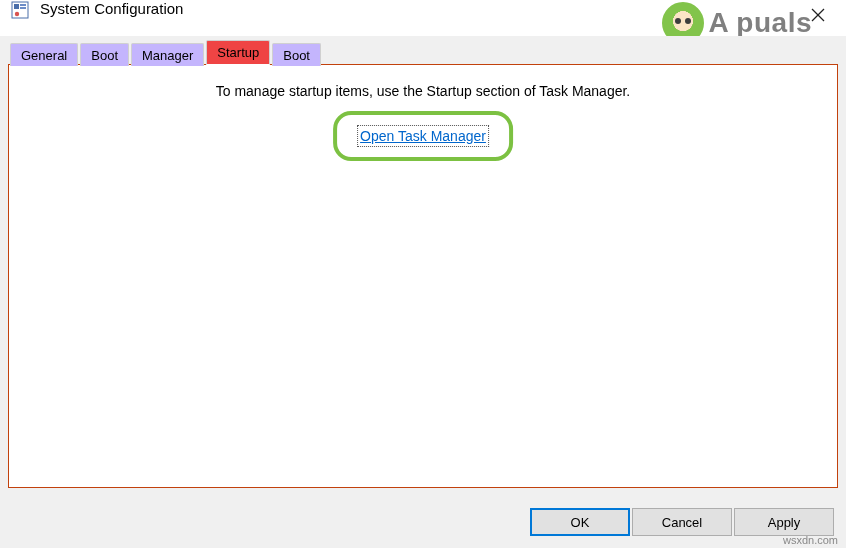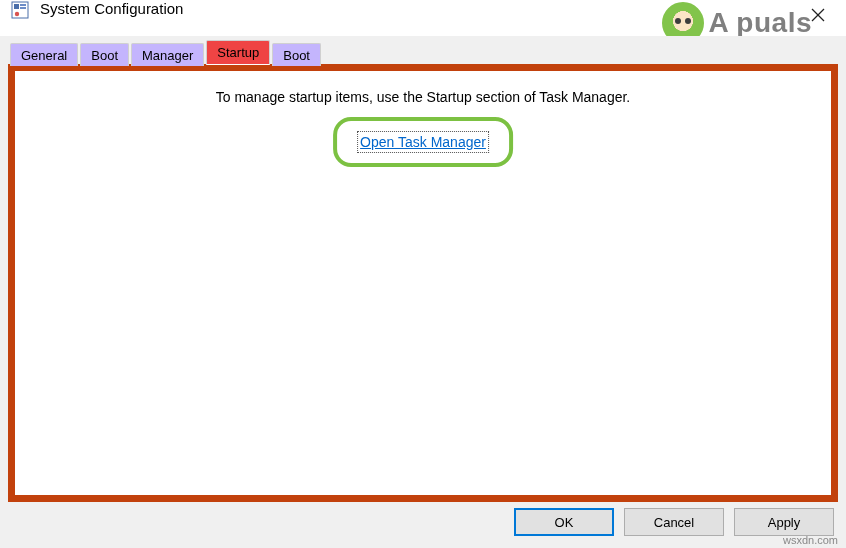--- a/index.html
+++ b/index.html
@@ -121,21 +121,21 @@
       background: #ef4444;
       border-bottom: 1px solid #fff;
       top: 0;
       padding-bottom: 4px;
       z-index: 3;
     }
 
     .tab-panel {
       flex: 1;
       background: #fff;
-      border: 7px solid #c2410c;
+      border: 1px solid #c2410c;
       position: relative;
       z-index: 1;
     }
 
     .startup-message {
       position: absolute;
       left: 0; right: 0;
       top: 18px;
       text-align: center;
       color: #000;
@@ -156,22 +156,22 @@
       font-size: 14px;
       cursor: pointer;
       border: 1px dotted #555;
       padding: 2px 2px;
       display: inline-block;
     }
 
     .button-row {
       display: flex;
       justify-content: flex-end;
-      gap: 10px;
-      padding: 6px 4px 4px 4px;
+      gap: 2px;
+      padding: 20px 4px 4px 4px;
       align-items: center;
     }
     .win-btn {
       min-width: 100px;
       height: 28px;
       background: #e1e1e1;
       border: 1px solid #adadad;
       color: #000;
       font-size: 13px;
       cursor: pointer;

